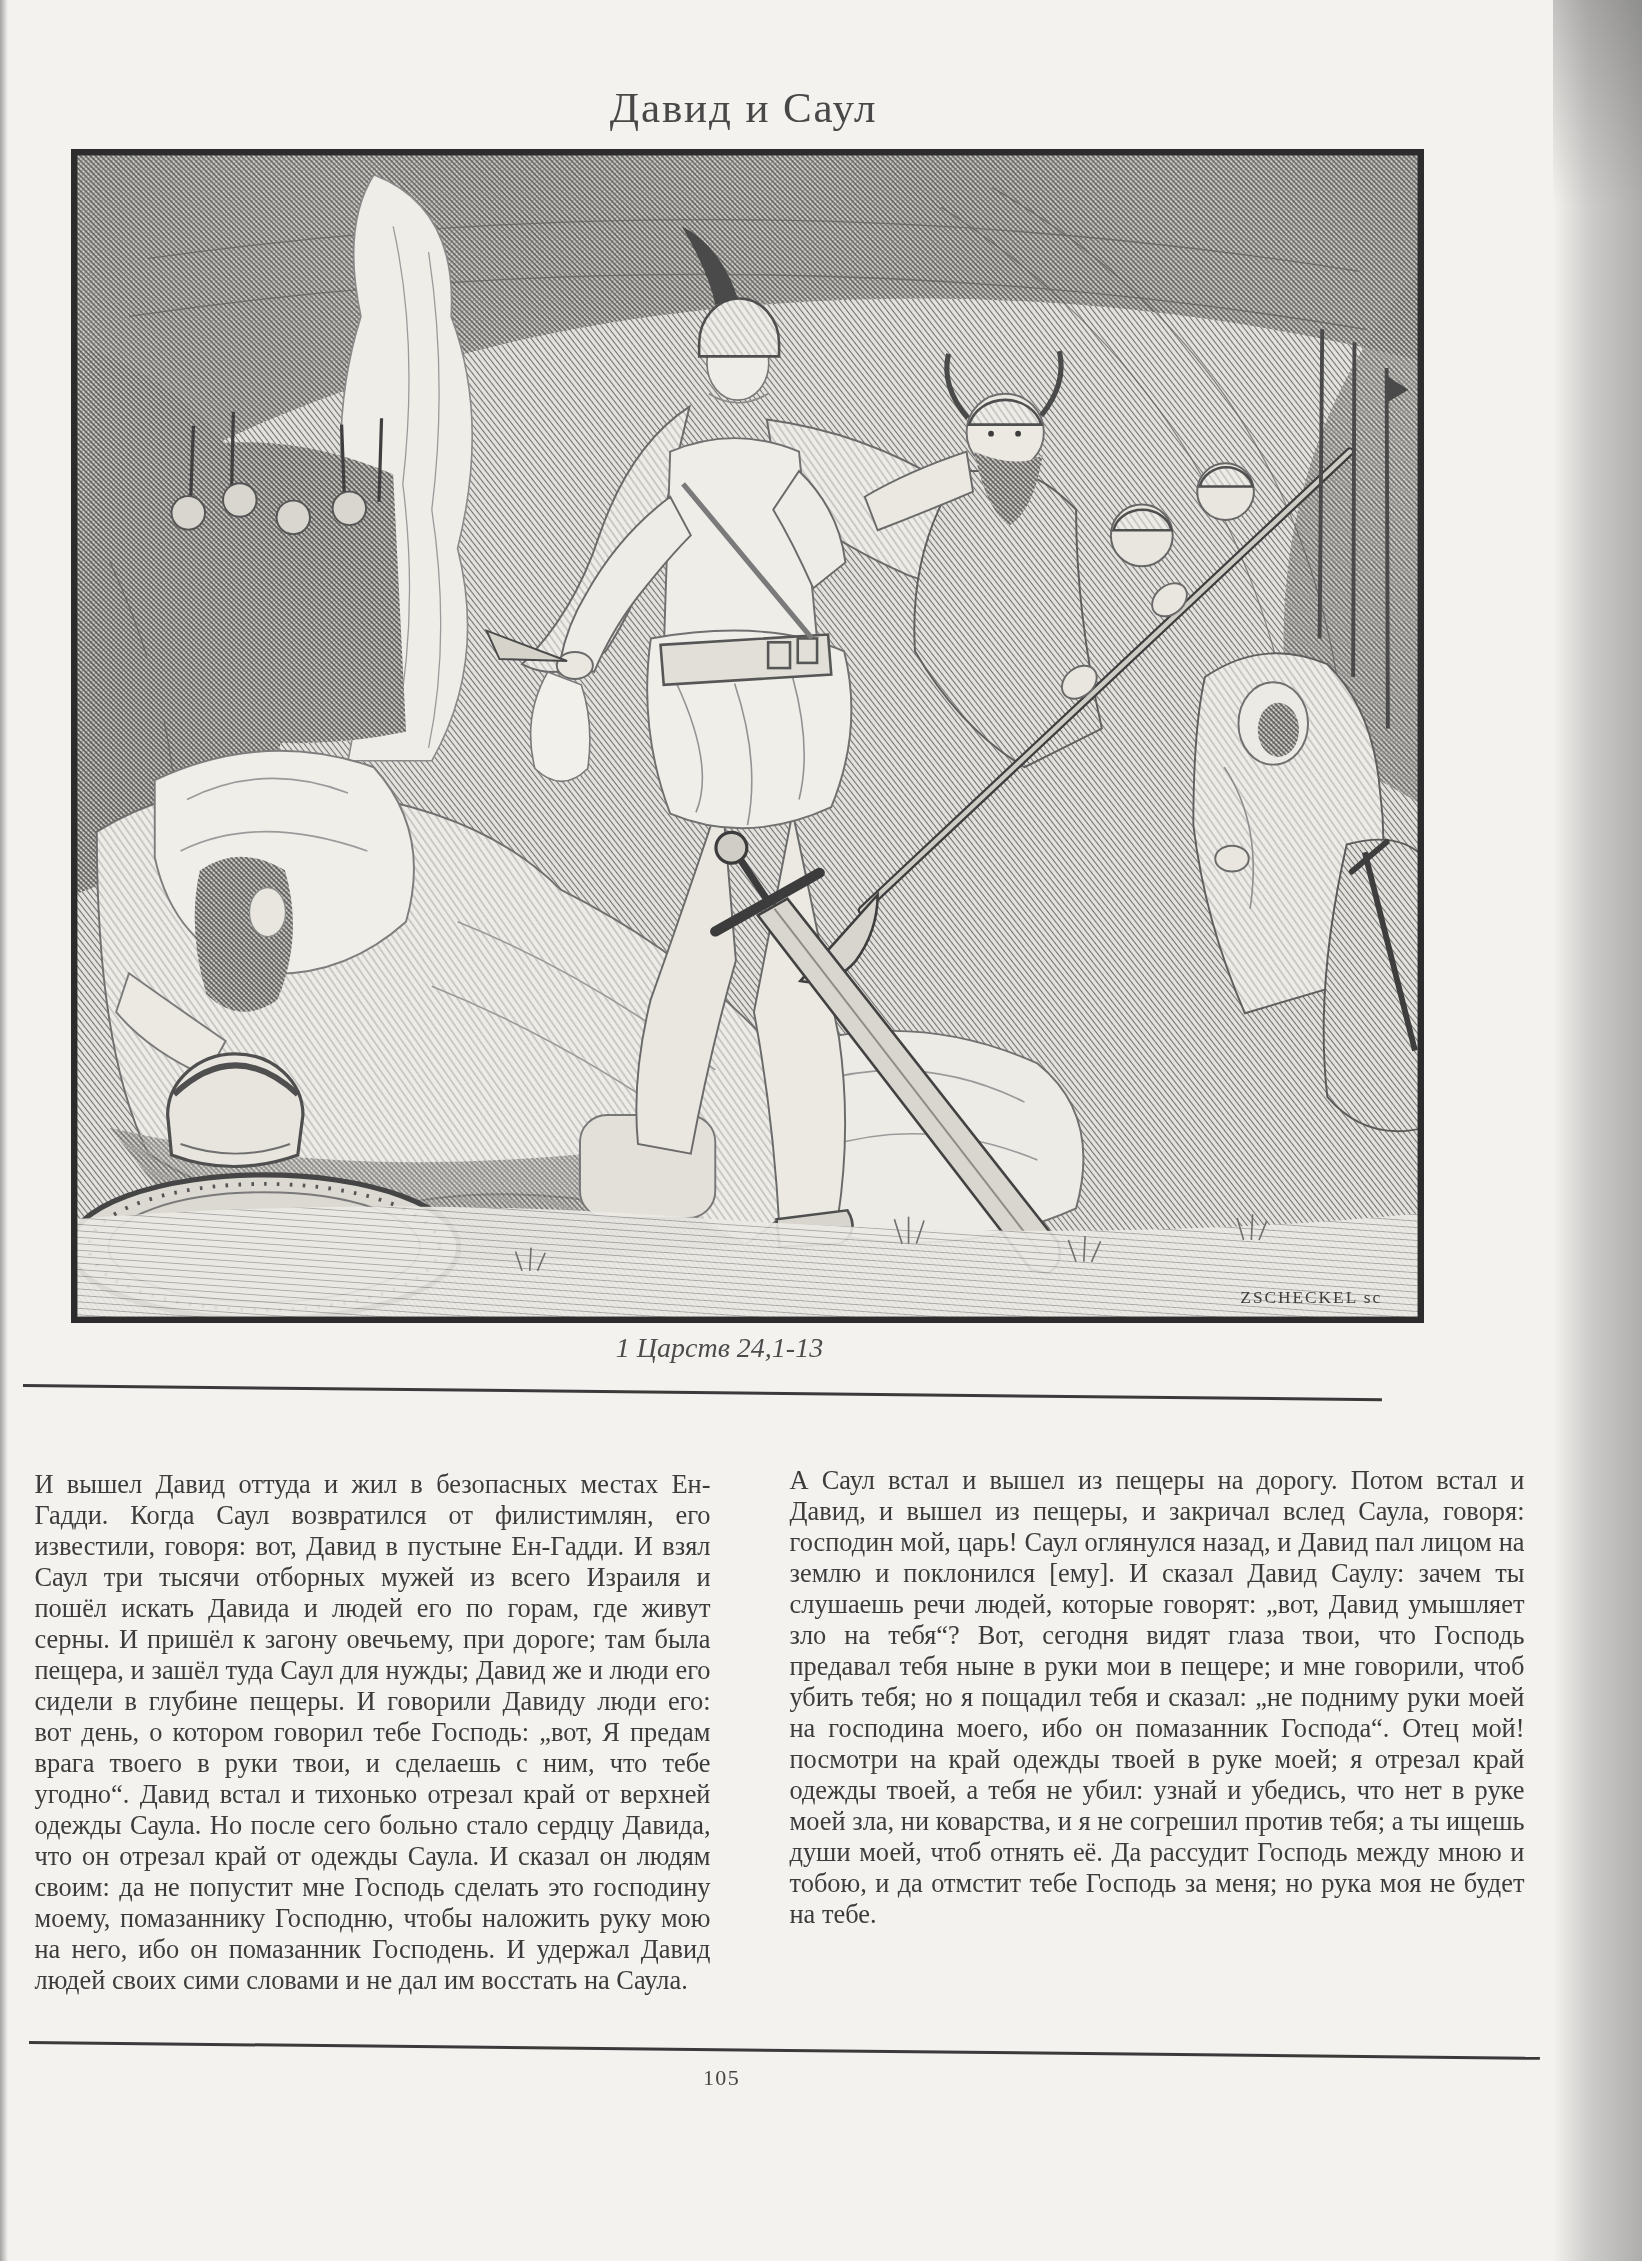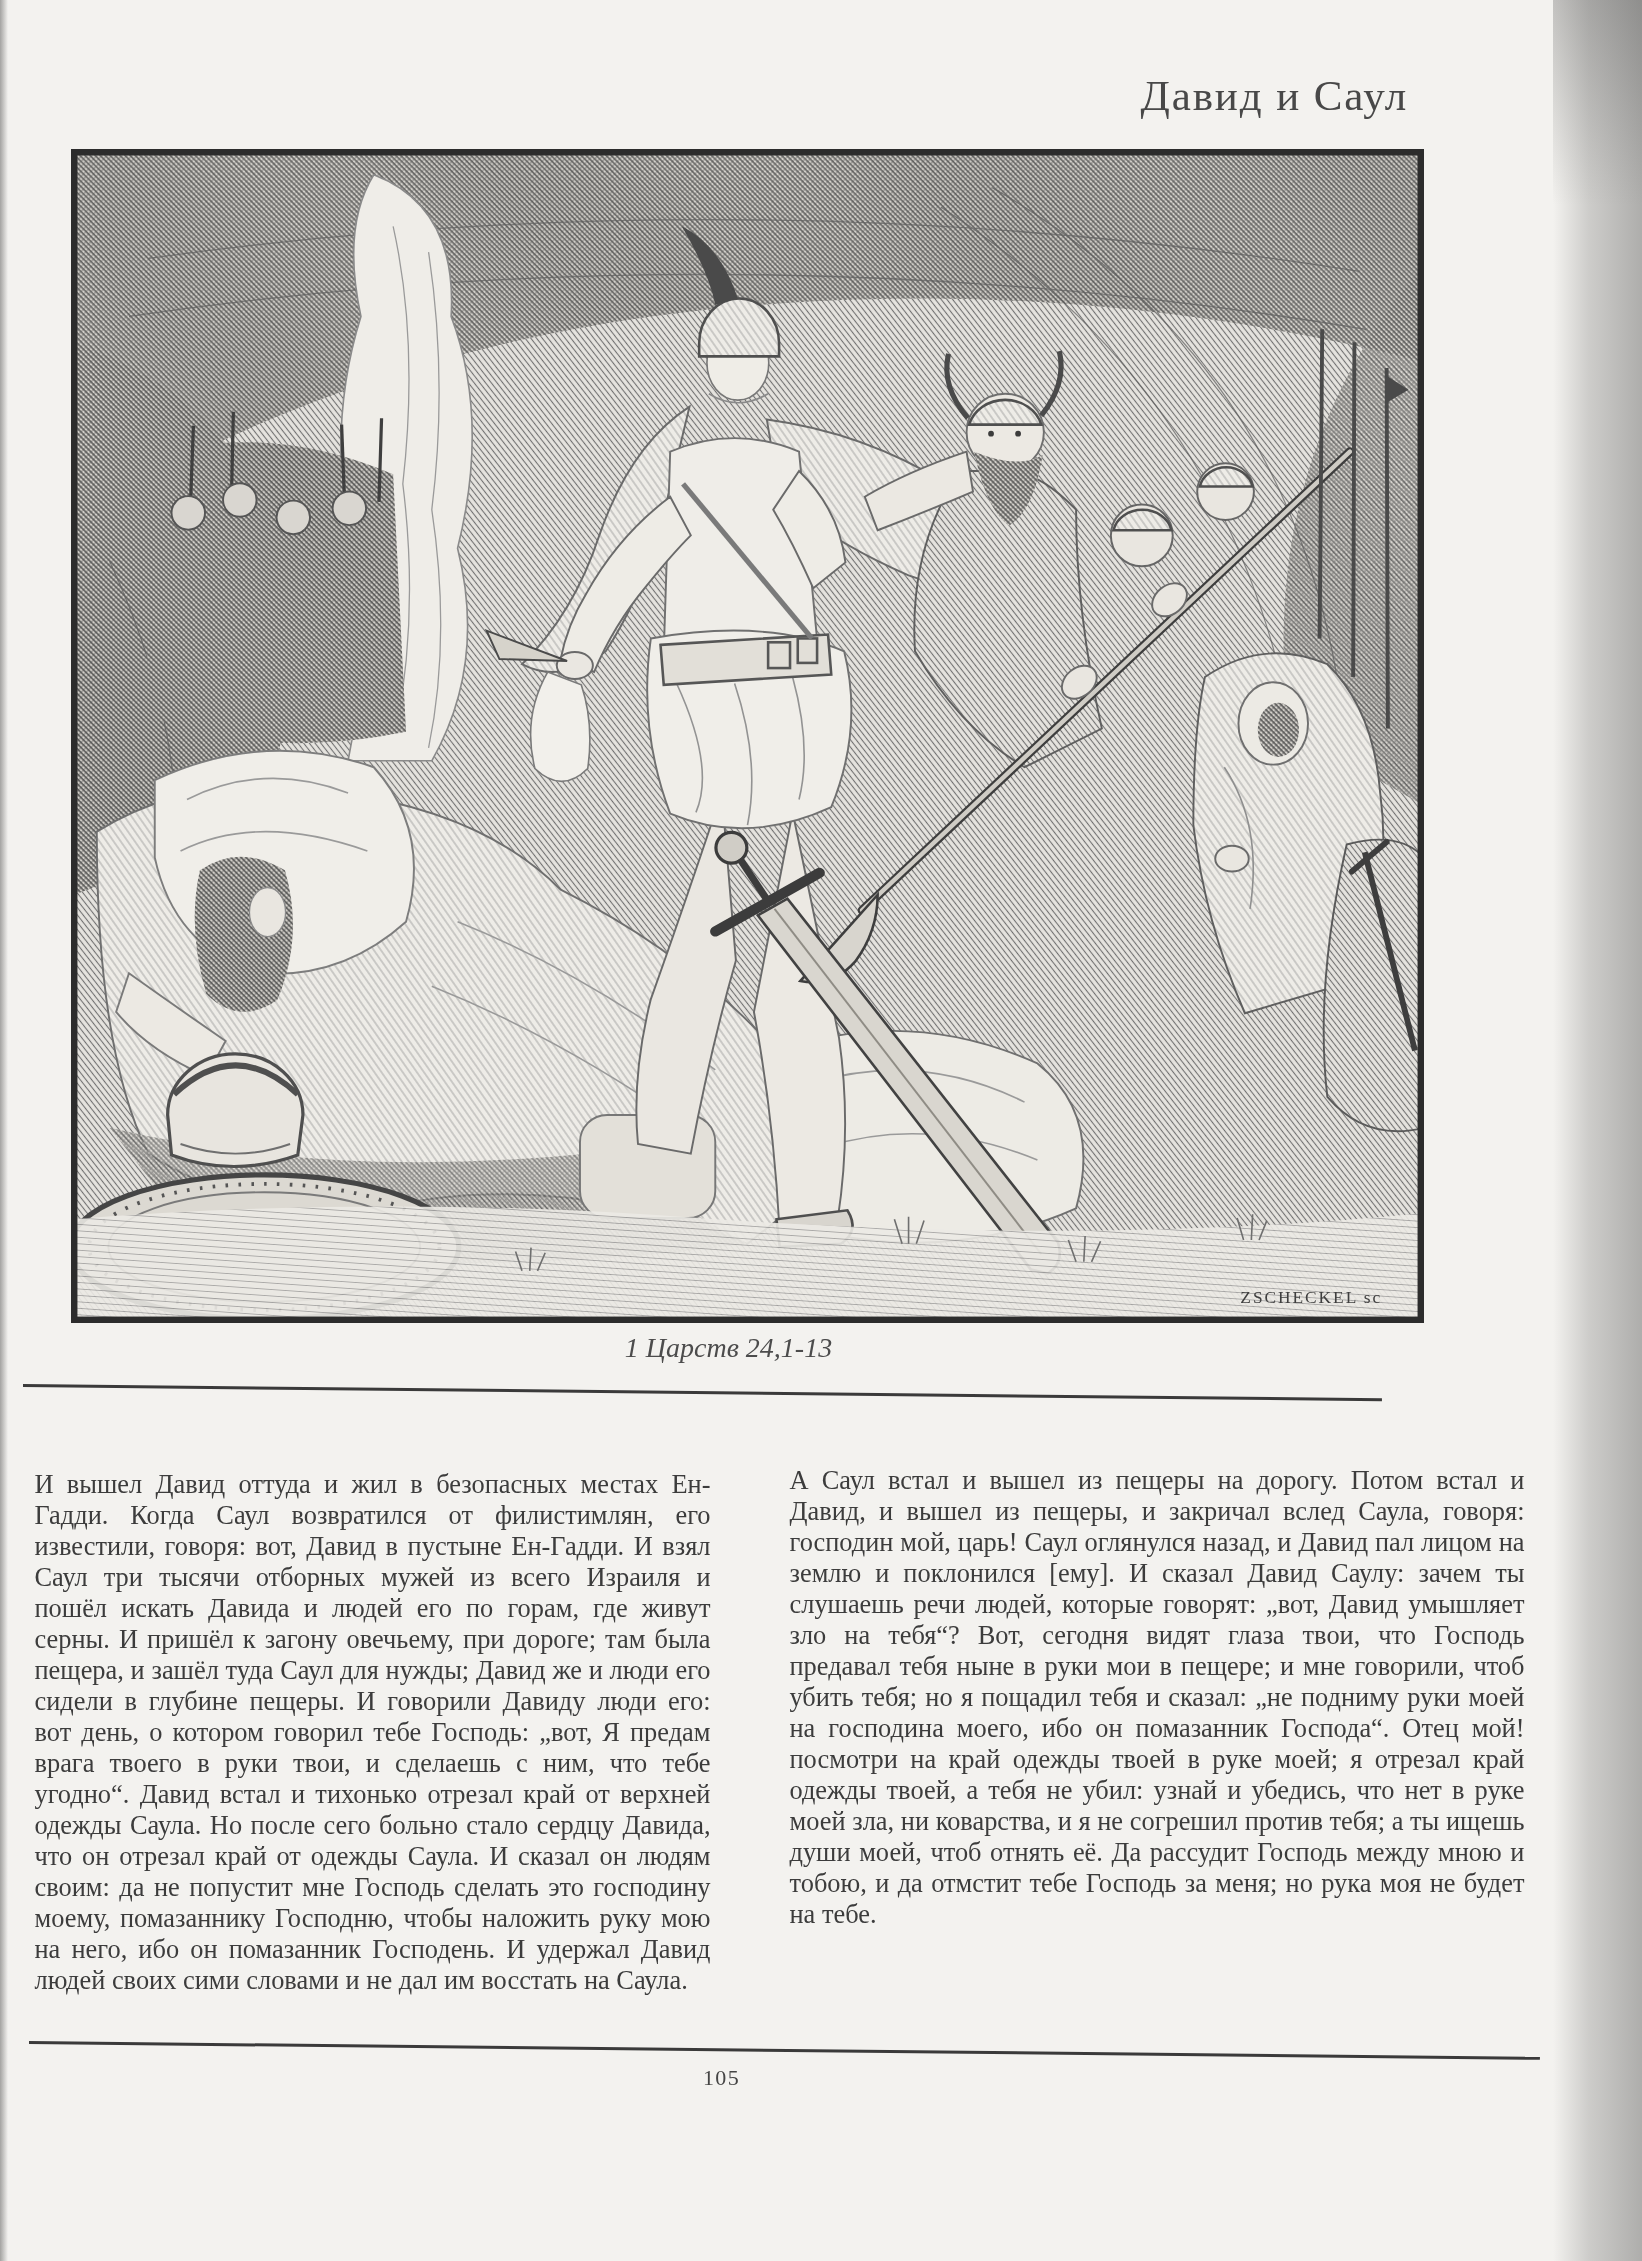--- a/index.html
+++ b/index.html
@@ -20,30 +20,30 @@
     position:absolute;right:0;top:0;width:90px;height:100%;
     background:linear-gradient(90deg,rgba(70,70,70,0) 0%,rgba(70,70,70,.22) 40%,rgba(60,60,60,.38) 100%);
     pointer-events:none;
   }
   .edge-gutter::before{
     content:"";position:absolute;right:0;top:0;width:100%;height:206px;
     background:linear-gradient(180deg,rgba(50,50,50,.25),rgba(50,50,50,0));
   }
   .title{
     position:absolute;left:55px;top:72px;width:1353px;
-    margin:0;text-align:right;
+    margin:12px;text-align:center;
     font-size:43px;font-weight:normal;letter-spacing:1.9px;line-height:1.1;
     color:#484848;
   }
   .engraving{
     position:absolute;left:55px;top:133px;width:1353px;height:1174px;margin:16px;
   }
   .engraving svg{display:block;width:100%;height:100%;}
   .caption{
-    position:absolute;left:52px;top:1332px;width:1353px;
+    position:absolute;left:43px;top:1332px;width:1353px;
     text-align:center;font-style:italic;font-size:28px;color:#4c4c4c;font-family:Liberation Serif, serif;
   }
   .rule{
     position:absolute;height:2.6px;background:#3a3a3a;
     transform:rotate(0.6deg);transform-origin:left center;
   }
   .rule-top{left:22.5px;top:1384px;width:1359px;}
   .rule-bottom{left:29px;top:2041px;width:1511px;}
   .columns{
     position:absolute;left:22.5px;top:1457px;width:1514px;

